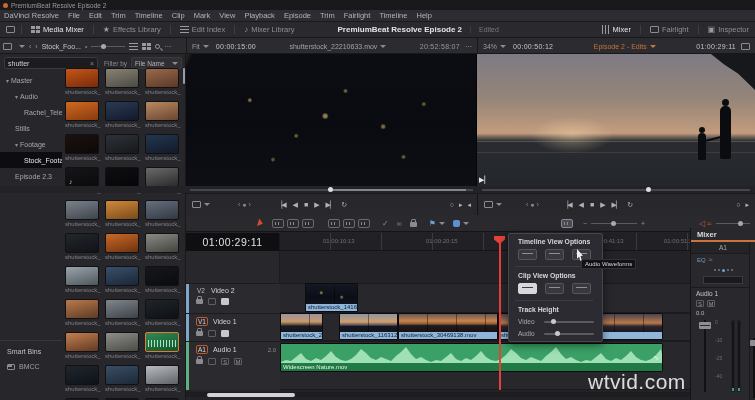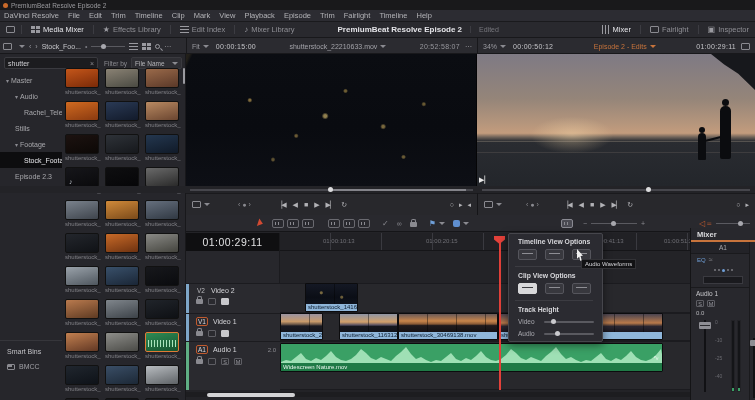--- a/index.html
+++ b/index.html
@@ -718,13 +718,14 @@
       <span class="meter"></span>
       <span class="meter m2"></span>
       <span><span class="scale-lab" style="top: 9px;">0</span><span class="scale-lab" style="top: 27px;">-10</span><span class="scale-lab" style="top: 45px;">-25</span><span class="scale-lab" style="top: 63px;">-40</span></span>
     </div>
     <div id="strip2">
       <span class="track"></span>
         <span class="knob"></span>
     </div>
   </div>
 
+  <div id="watermark">wtvid.com</div>
 </div>
 
 </body></html>

